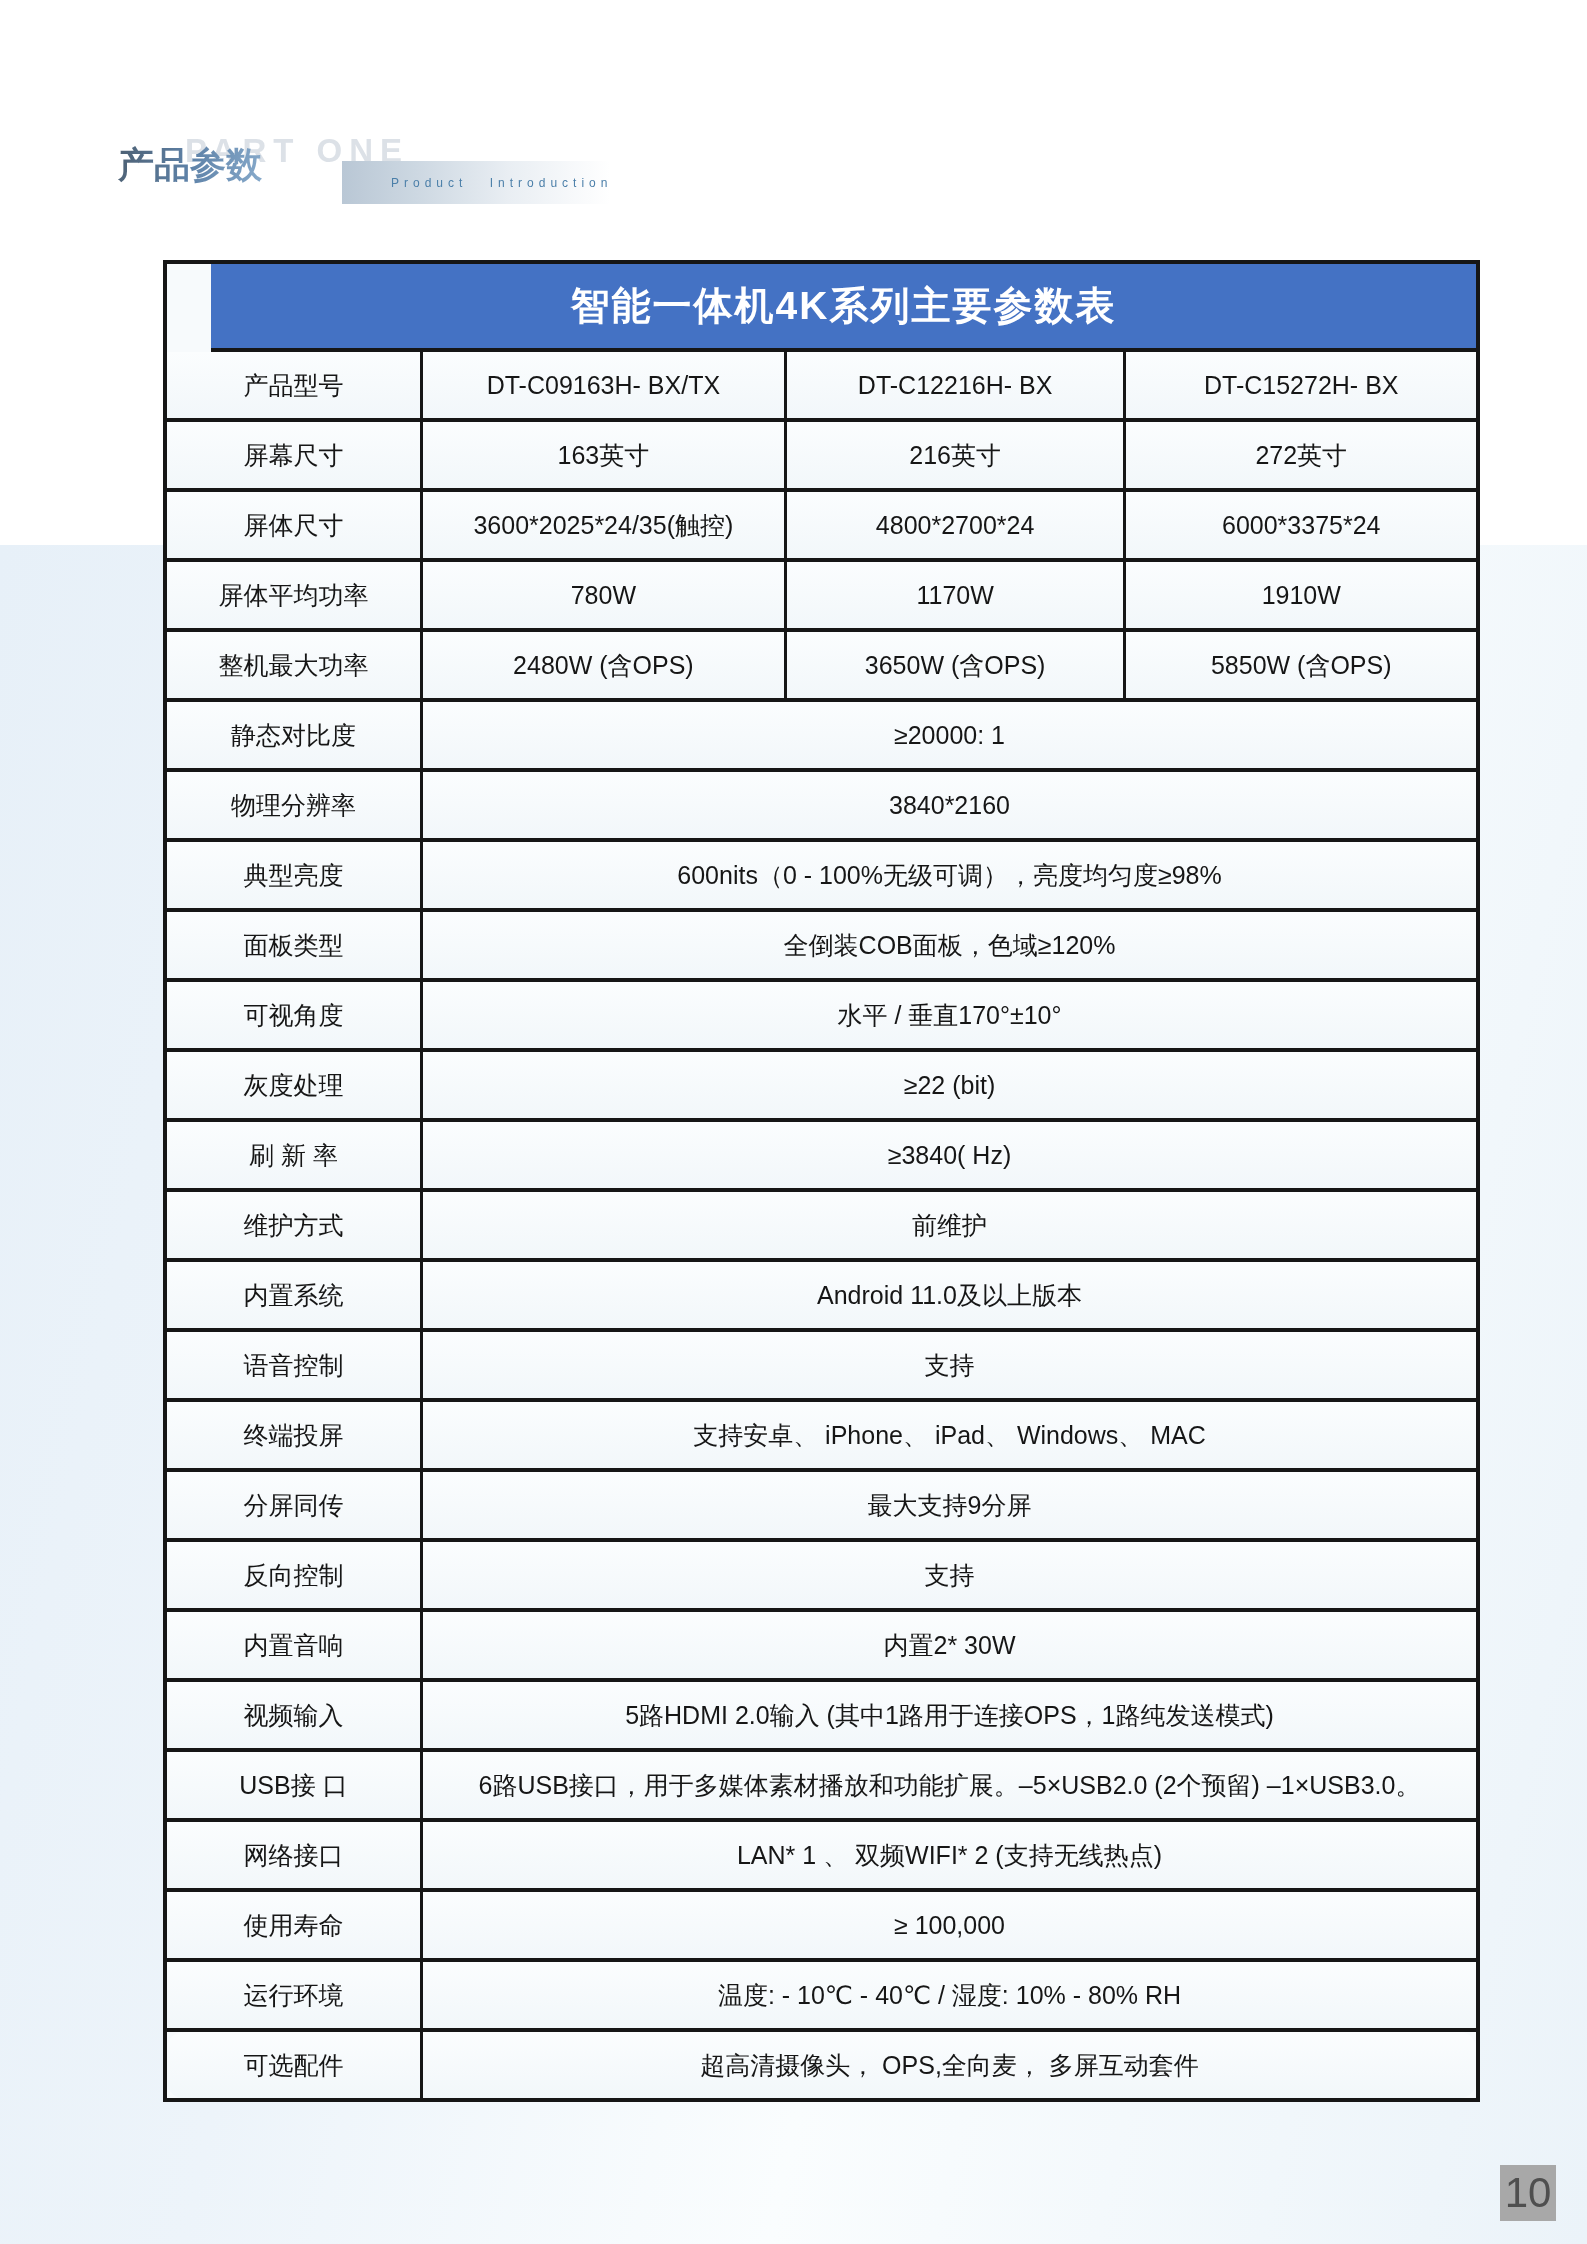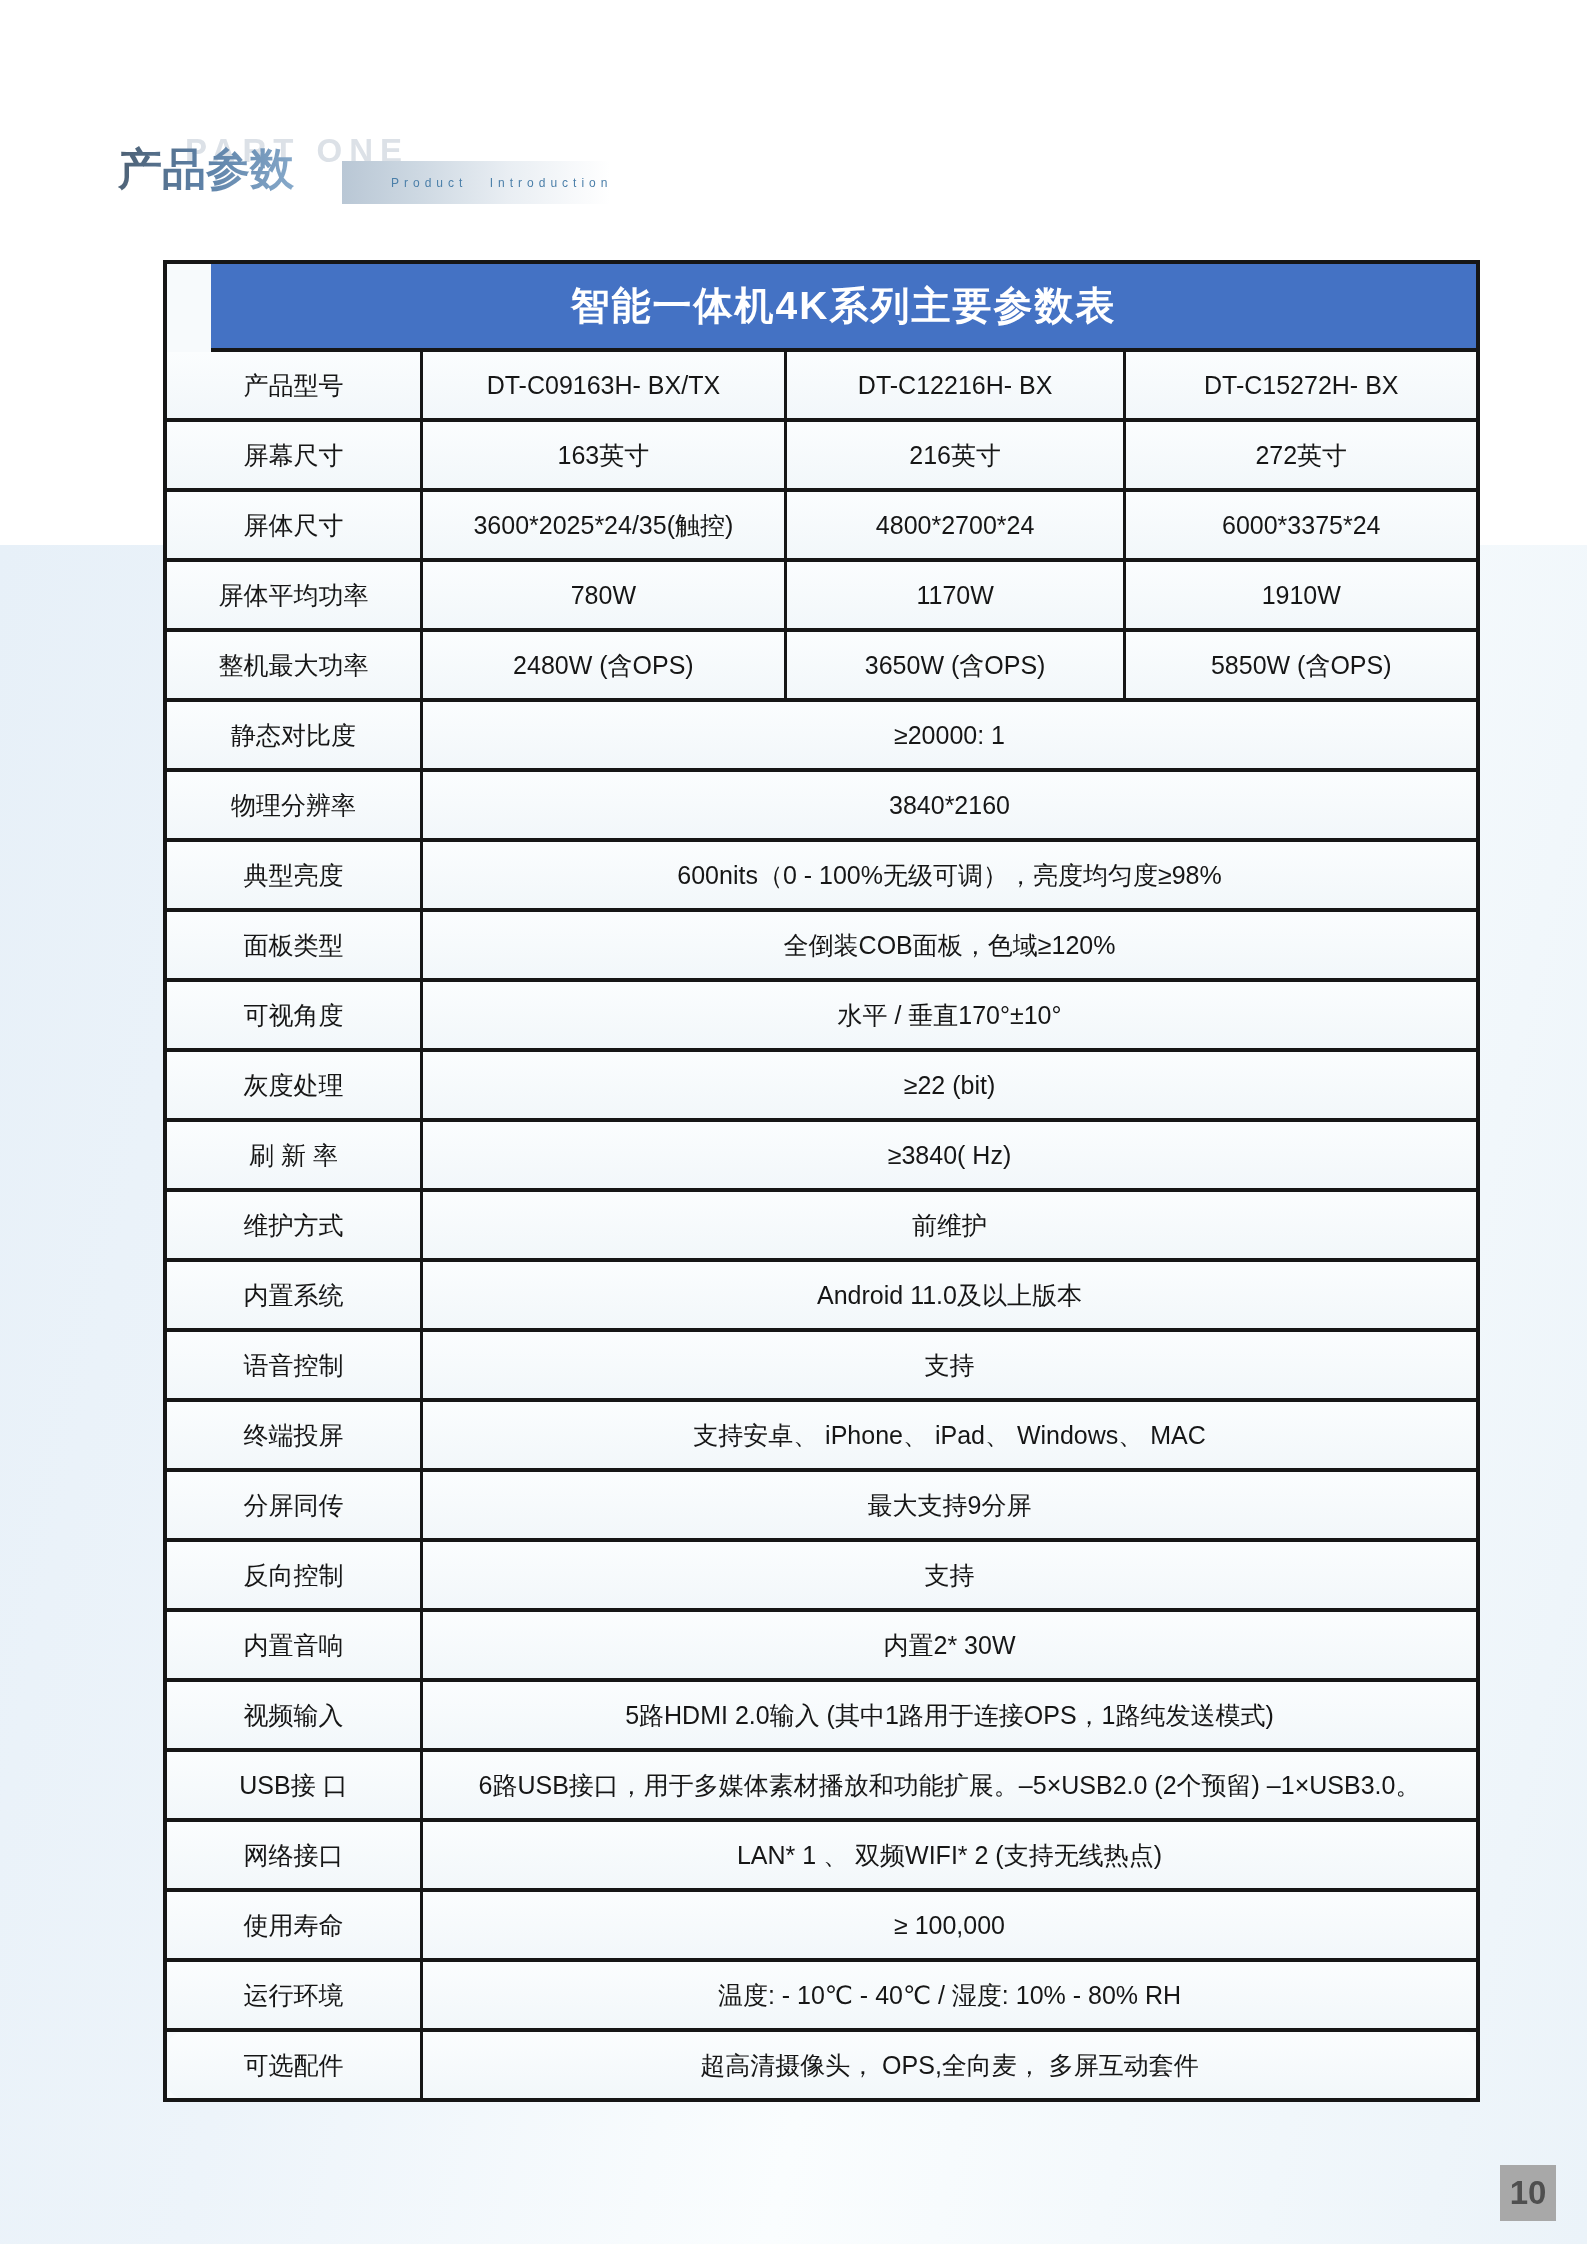--- a/index.html
+++ b/index.html
@@ -18,21 +18,21 @@
   }
 
   
   .part-one {
     position:absolute; left:185px; top:132px;
     font-size:33px; font-weight:bold; letter-spacing:7px;
     color:#dce1e7; white-space:nowrap; z-index:1;
   }
   .cn-title {
     position:absolute; left:118px; top:146px;
-    font-size:44px; font-weight:bold; line-height:1.05;
+    font-size:36px; font-weight:bold; line-height:1.05;
     color:#587a9e; white-space:nowrap; z-index:2;
   }
   @supports ((-webkit-background-clip:text) or (background-clip:text)) {
     .cn-title {
       background:linear-gradient(100deg,#4d6073 0%,#5e82a8 50%,#87aacb 100%);
       -webkit-background-clip:text; background-clip:text;
       color:transparent;
     }
   }
   .intro-bar {
@@ -79,21 +79,21 @@
   .cell.value.col2 { flex:1.075; }
   .cell.value.col3 { flex:1.0; }
   .cell.value.col4 { flex:1.04; }
   .cell.value.merged { flex:1; }
 
   
   .page-num {
     position:absolute; left:1500px; top:2165px; width:56px; height:56px;
     background:#a8a8a8; color:#4f4f4f;
     display:flex; align-items:center; justify-content:center;
-    font-size:33px; font-weight:bold;
+    font-size:42px; font-weight:normal;
   }
 </style>
 </head>
 <body>
 
 <div class="bg-wash"></div>
 
 <div class="part-one">PART ONE</div>
 <div class="cn-title">产品参数</div>
 <div class="intro-bar">

